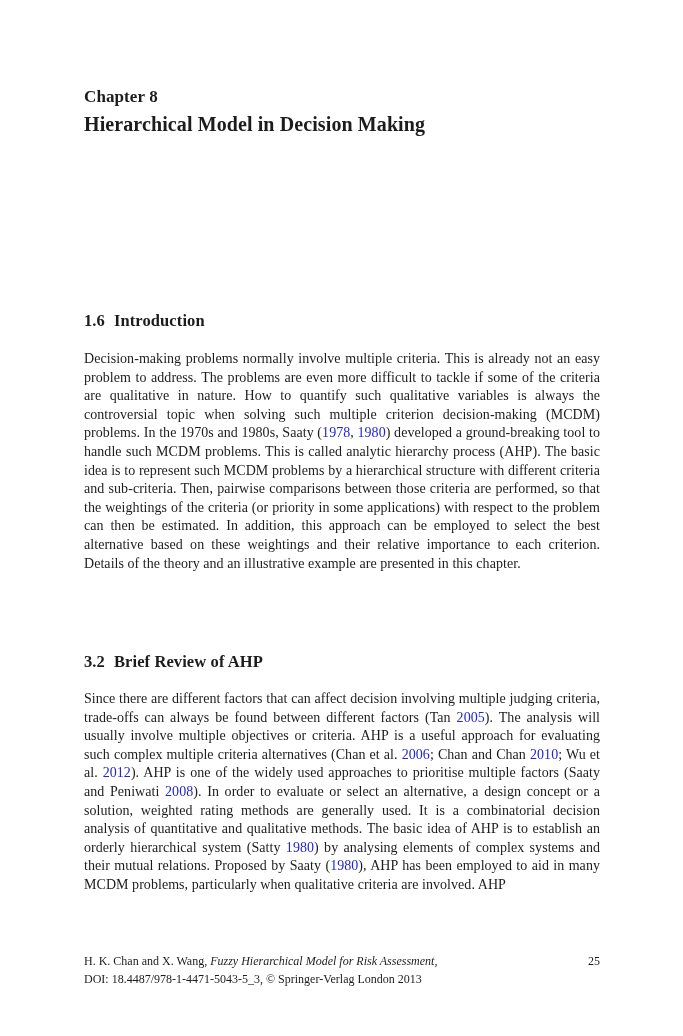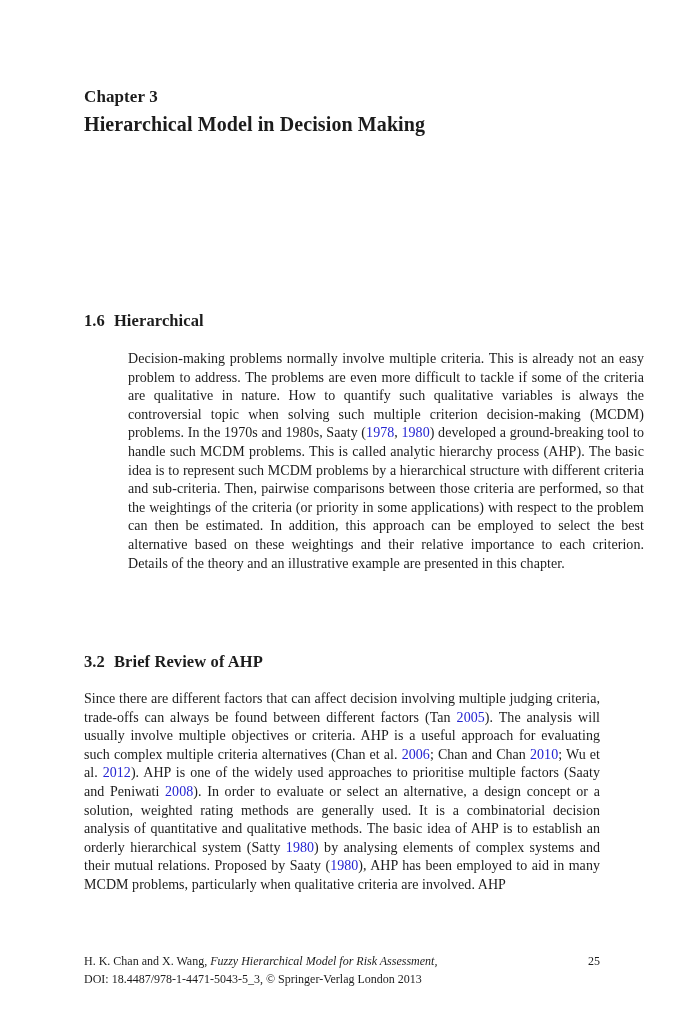--- a/index.html
+++ b/index.html
@@ -42,21 +42,21 @@
   }
   .section-heading .sec-num { margin-right: 9px; }
   .heading-31 { top: 311px; }
   .heading-32 { top: 652px; }
   .para {
     font-size: 14px;
     line-height: 18.6px;
     text-align: justify;
     letter-spacing: 0.05px;
   }
-  .para-1 { top: 350px; margin-left: 44px; }
+  .para-1 { top: 350px; }
   .para-2 { top: 690px; }
   .cite-link {
     color: #2424d2;
     cursor: pointer;
   }
   .footer {
     top: 953px;
     font-size: 12px;
     line-height: 17.5px;
   }
@@ -68,26 +68,26 @@
   .footer-left { white-space: nowrap; font-family: Liberation Serif, serif; }
   .footer-book-title { font-style: italic; }
   .footer-page-number { text-align: right; }
 </style>
 </head>
 <body>
 
 <div class="page">
 
   <div class="content-col chapter-block">
-    <div class="chapter-label">Chapter 3</div>
+    <div class="chapter-label">Chapter 8</div>
     <div class="chapter-title">Hierarchical Model in Decision Making</div>
   </div>
 
   <div class="content-col section-heading heading-31">
-    <span class="sec-num">1.6</span><span>Hierarchical</span>
+    <span class="sec-num">1.6</span><span>Introduction</span>
   </div>
 
   <div class="content-col para para-1"><span>Decision-making problems normally involve multiple criteria. This is already not an easy problem to address. The problems are even more difficult to tackle if some of the criteria are qualitative in nature. How to quantify such qualitative variables is always the controversial topic when solving such multiple criterion decision-making (MCDM) problems. In the 1970s and 1980s, Saaty (</span><span class="cite-link">1978</span><span>, </span><span class="cite-link">1980</span><span>) developed a ground-breaking tool to handle such MCDM problems. This is called analytic hierarchy process (AHP). The basic idea is to represent such MCDM problems by a hierarchical structure with different criteria and sub-criteria. Then, pairwise comparisons between those criteria are performed, so that the weightings of the criteria (or priority in some applications) with respect to the problem can then be estimated. In addition, this approach can be employed to select the best alternative based on these weightings and their relative importance to each criterion. Details of the theory and an illustrative example are presented in this chapter.</span></div>
 
   <div class="content-col section-heading heading-32">
     <span class="sec-num">3.2</span><span>Brief Review of AHP</span>
   </div>
 
   <div class="content-col para para-2"><span>Since there are different factors that can affect decision involving multiple judging criteria, trade-offs can always be found between different factors (Tan </span><span class="cite-link">2005</span><span>). The analysis will usually involve multiple objectives or criteria. AHP is a useful approach for evaluating such complex multiple criteria alternatives (Chan et al. </span><span class="cite-link">2006</span><span>; Chan and Chan </span><span class="cite-link">2010</span><span>; Wu et al. </span><span class="cite-link">2012</span><span>). AHP is one of the widely used approaches to prioritise multiple factors (Saaty and Peniwati </span><span class="cite-link">2008</span><span>). In order to evaluate or select an alternative, a design concept or a solution, weighted rating methods are generally used. It is a combinatorial decision analysis of quantitative and qualitative methods. The basic idea of AHP is to establish an orderly hierarchical system (Satty </span><span class="cite-link">1980</span><span>) by analysing elements of complex systems and their mutual relations. Proposed by Saaty (</span><span class="cite-link">1980</span><span>), AHP has been employed to aid in many MCDM problems, particularly when qualitative criteria are involved. AHP</span></div>
 

